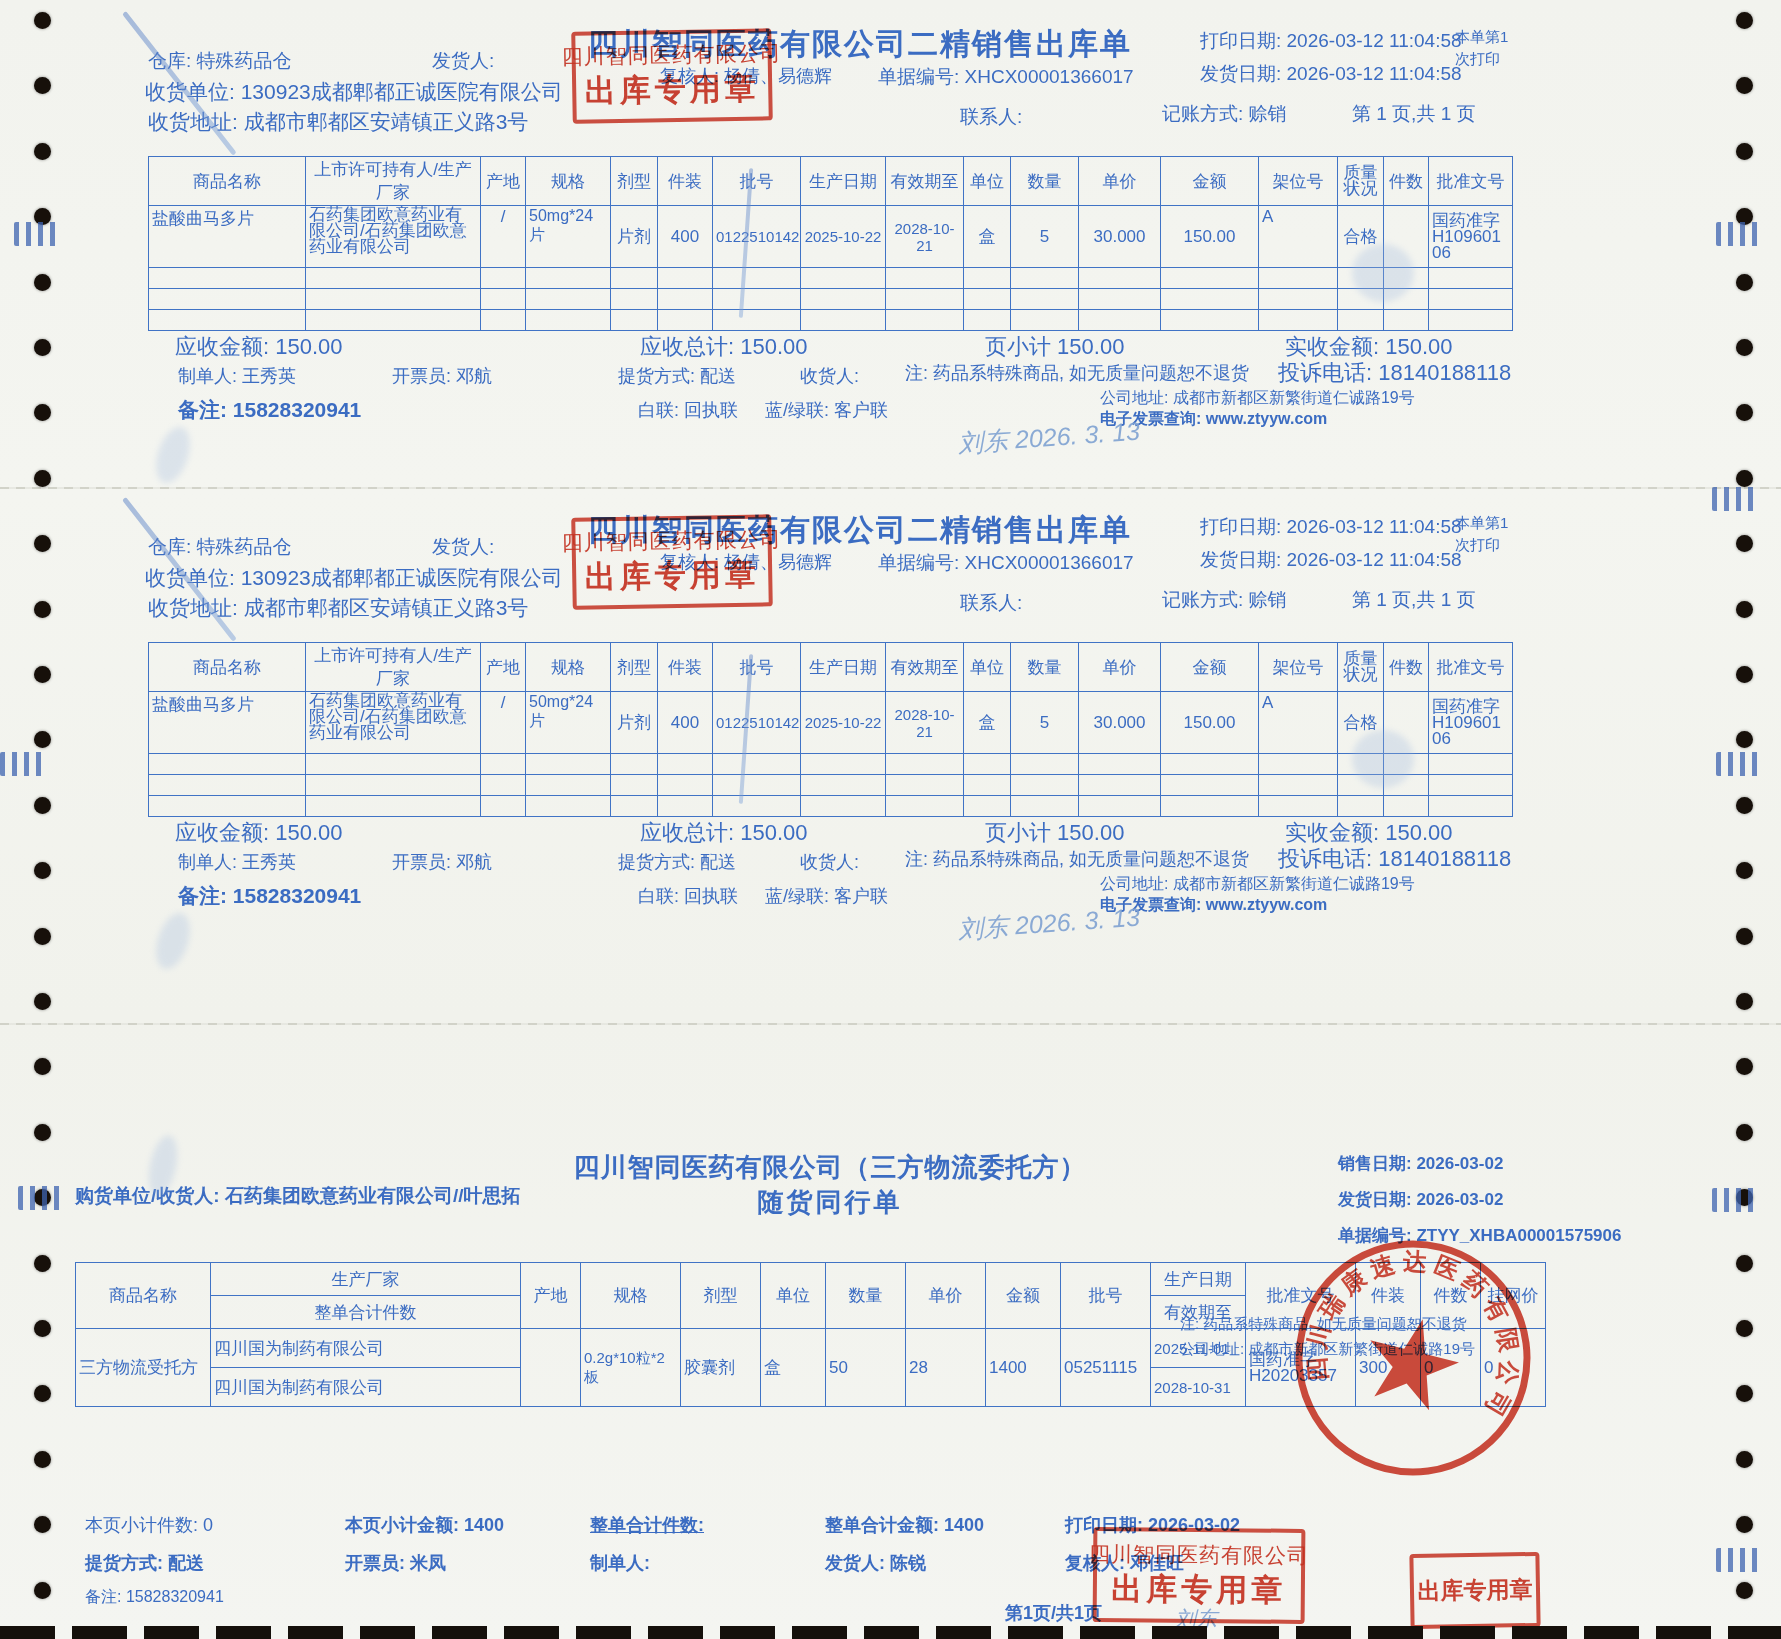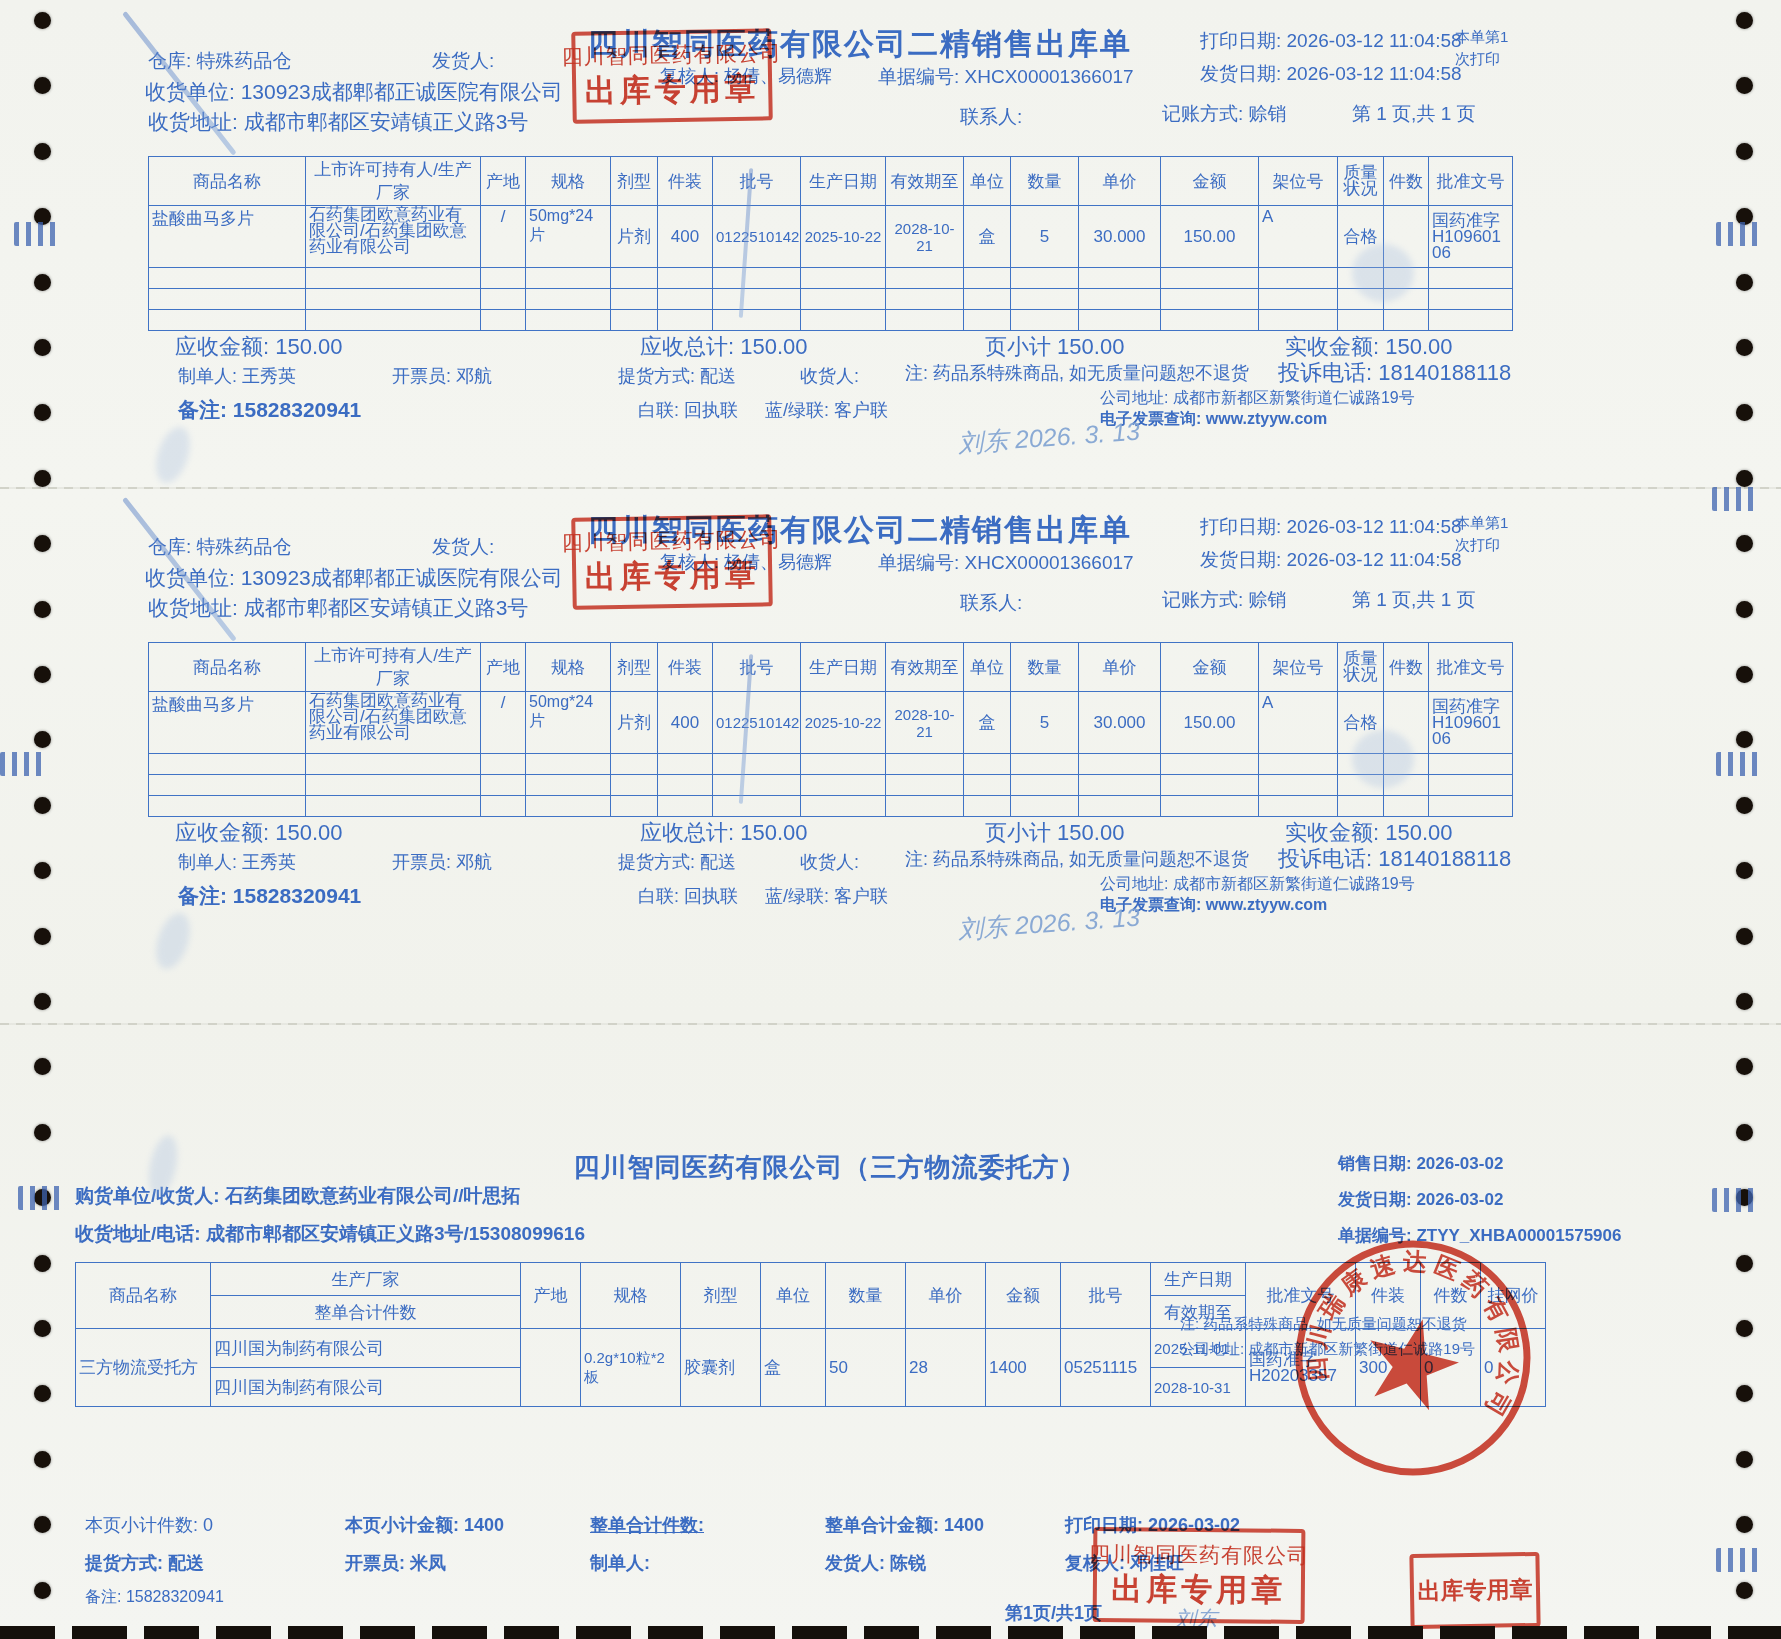--- a/index.html
+++ b/index.html
@@ -375,23 +375,23 @@
     <div class="scrib" style="left:122px;top:8px;width:5px;height:180px;transform:rotate(-38deg);transform-origin:top left;"></div>
     <div class="scrib" style="left:744px;top:162px;width:4px;height:150px;transform:rotate(4deg);opacity:.45;"></div>
     <div class="blob" style="left:158px;top:420px;width:30px;height:58px;transform:rotate(18deg);"></div>
     <div class="blob" style="left:1352px;top:238px;width:62px;height:58px;"></div>
   </div>
 
   <div class="doc" style="top:1025px;height:614px;">
 
     <div class="abs bt" style="left:480px;top:125px;width:700px;text-align:center;font-weight:bold;">
       <div style="font-size:26px;letter-spacing:1px;">四川智同医药有限公司（三方物流委托方）</div>
+      <div style="font-size:26px;letter-spacing:3px;">随货同行单</div>
     </div>
     <span class="abs bt" style="left:75px;top:158px;font-size:19px;font-weight:bold;">购货单位/收货人: 石药集团欧意药业有限公司//叶思拓</span>
-    <span class="abs bt" style="left:75px;top:196px;font-size:19px;font-weight:bold;">收货地址/电话: 成都市郫都区安靖镇正义路3号/15308099616</span>
     <span class="abs bt" style="left:1338px;top:127px;font-size:17px;font-weight:bold;">销售日期: 2026-03-02</span>
     <span class="abs bt" style="left:1338px;top:163px;font-size:17px;font-weight:bold;">发货日期: 2026-03-02</span>
     <span class="abs bt" style="left:1338px;top:199px;font-size:17px;font-weight:bold;">单据编号: ZTYY_XHBA00001575906</span>
 
     <table class="grid abs" style="left:75px;top:237px;width:1470px;">
       <colgroup>
         <col style="width:135px">
           <col style="width:310px">
           <col style="width:60px">
           <col style="width:100px">

